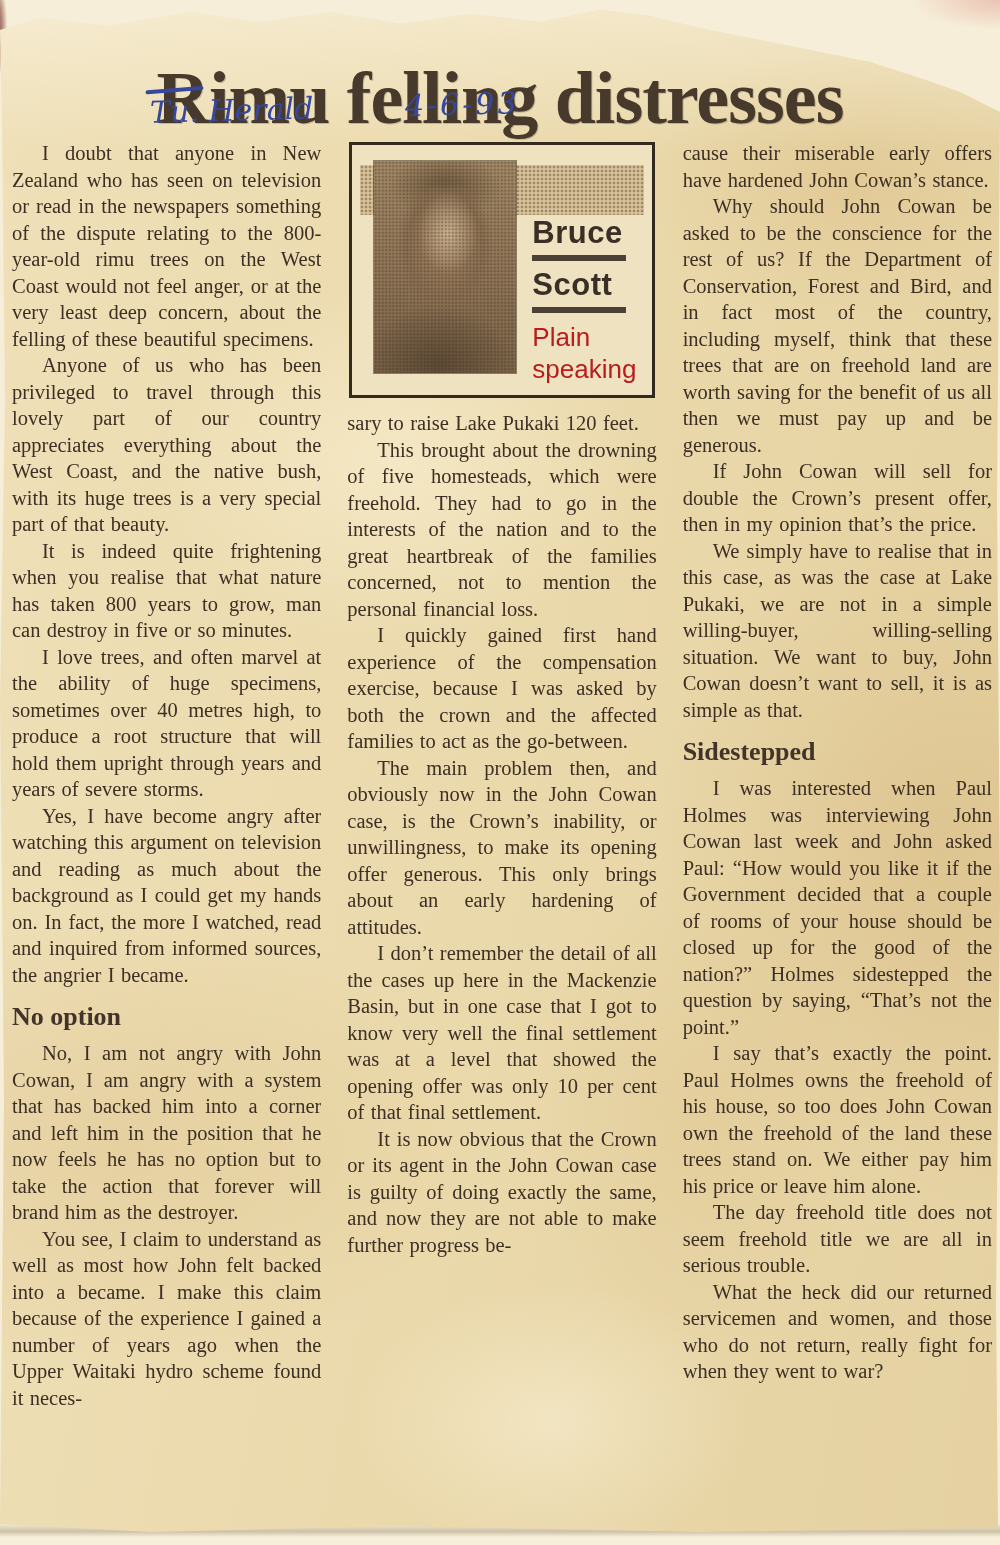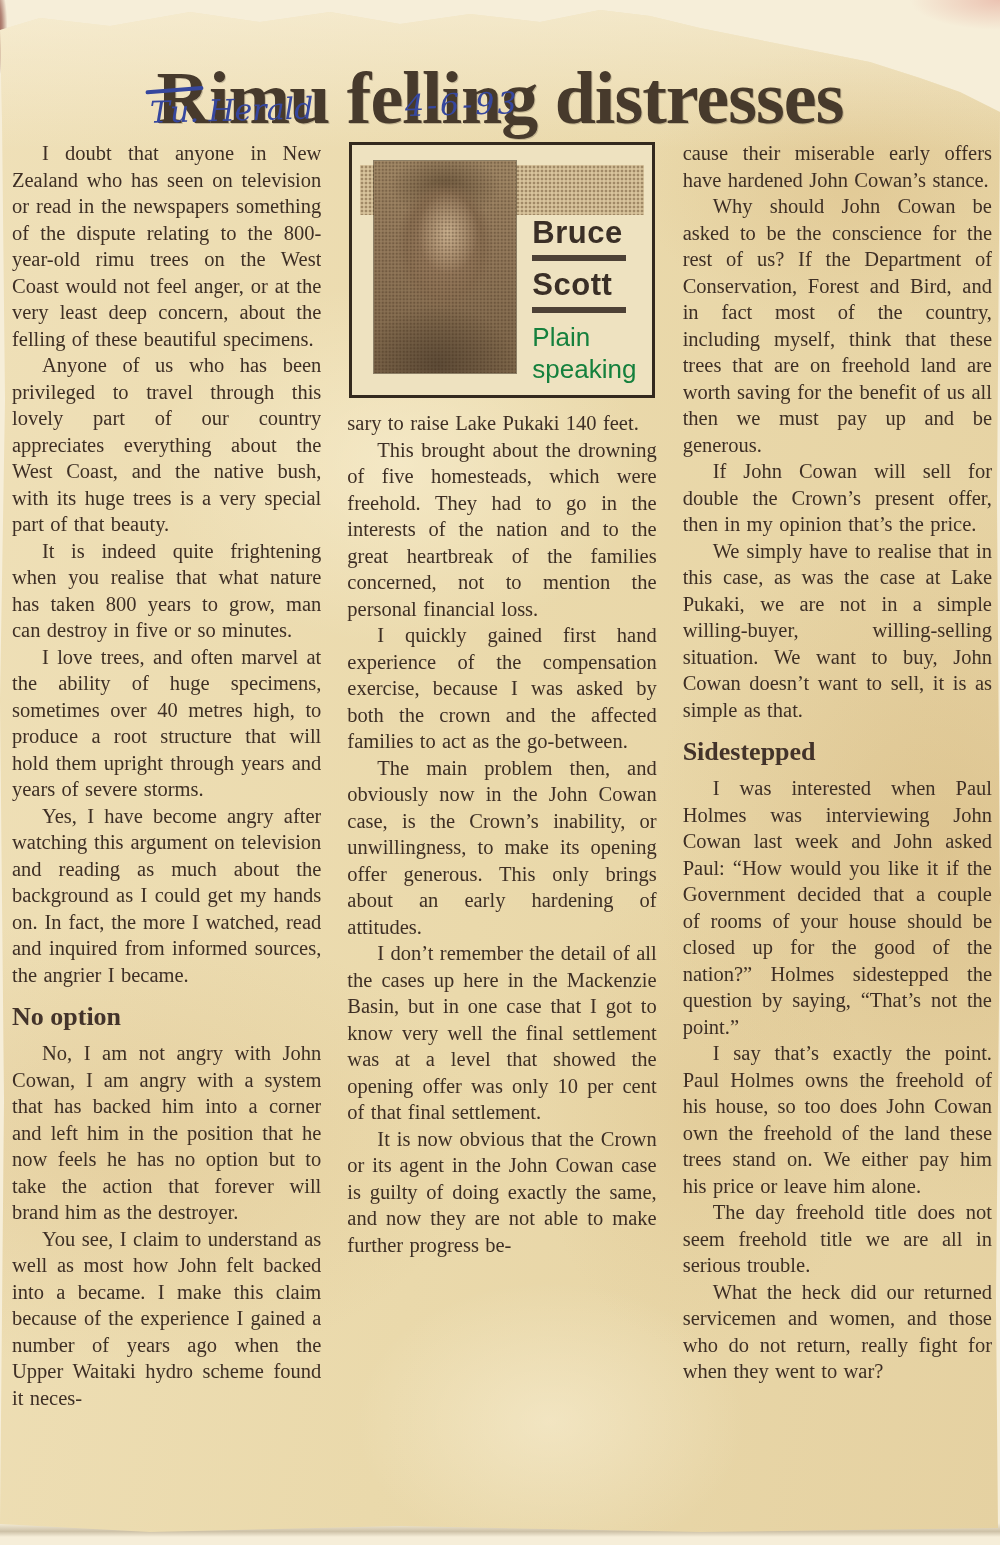--- a/index.html
+++ b/index.html
@@ -103,21 +103,21 @@
     content:"";position:absolute;inset:0;
     background-image:radial-gradient(rgba(62,42,24,.38) 1px, transparent 1.5px);
     background-size:3.5px 3.5px;
   }
   .byline-text{
     position:absolute;left:180px;top:72px;
     font-family:"Liberation Sans",sans-serif;color:#3a2f26;
   }
   .byline-name{font-size:31px;font-weight:700;letter-spacing:.5px;line-height:1;}
   .byline-bar{width:94px;height:6px;background:#4d4136;margin:7px 0 8px 0;}
-  .byline-tag{font-size:26px;line-height:32px;color:#15803d;}
+  .byline-tag{font-size:26px;line-height:32px;color:#b91c1c;}
 </style>
 </head>
 <body>
 
 <div class="corner-tl"></div>
 <div class="corner-tr"></div>
 <div class="bottom-shadow"></div>
 
 <div class="clipping">
 
@@ -148,21 +148,21 @@
         <div class="byline-text">
           <div class="byline-name">Bruce</div>
           <div class="byline-bar"></div>
           <div class="byline-name">Scott</div>
           <div class="byline-bar"></div>
           <div class="byline-tag">Plain</div>
           <div class="byline-tag">speaking</div>
         </div>
       </div>
       <div>
-          <p class="para no-indent">sary to raise Lake Pukaki 140 feet.</p>
+          <p class="para no-indent">sary to raise Lake Pukaki 120 feet.</p>
           <p class="para">This brought about the drowning of five homesteads, which were freehold. They had to go in the interests of the nation and to the great heartbreak of the families concerned, not to mention the personal financial loss.</p>
           <p class="para">I quickly gained first hand experience of the compensation exercise, because I was asked by both the crown and the affected families to act as the go-between.</p>
           <p class="para">The main problem then, and obviously now in the John Cowan case, is the Crown’s inability, or unwillingness, to make its opening offer generous. This only brings about an early hardening of attitudes.</p>
           <p class="para">I don’t remember the detail of all the cases up here in the Mackenzie Basin, but in one case that I got to know very well the final settlement was at a level that showed the opening offer was only 10 per cent of that final settlement.</p>
           <p class="para">It is now obvious that the Crown or its agent in the John Cowan case is guilty of doing exactly the same, and now they are not able to make further progress be-</p>
         </div>
     </div>
 
     <div class="col">
         <p class="para no-indent">cause their miserable early offers have hardened John Cowan’s stance.</p>

